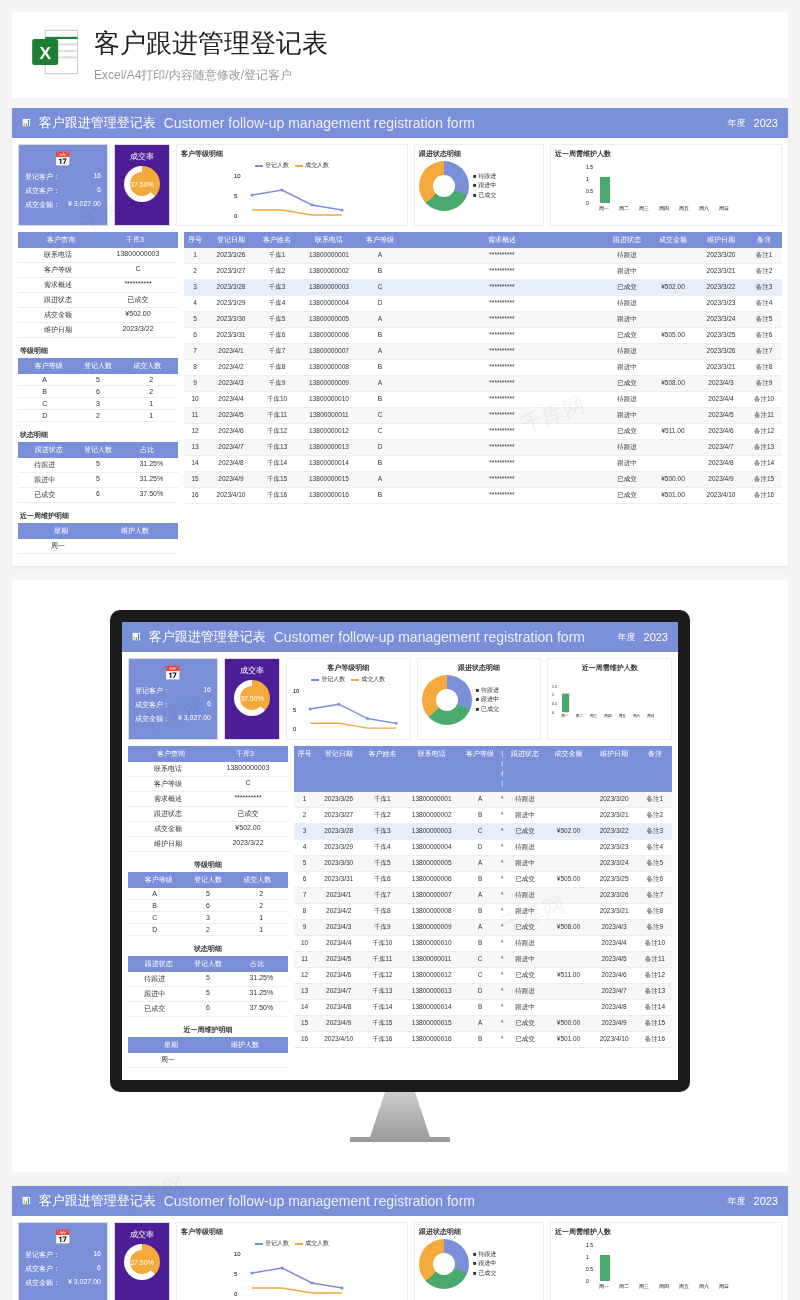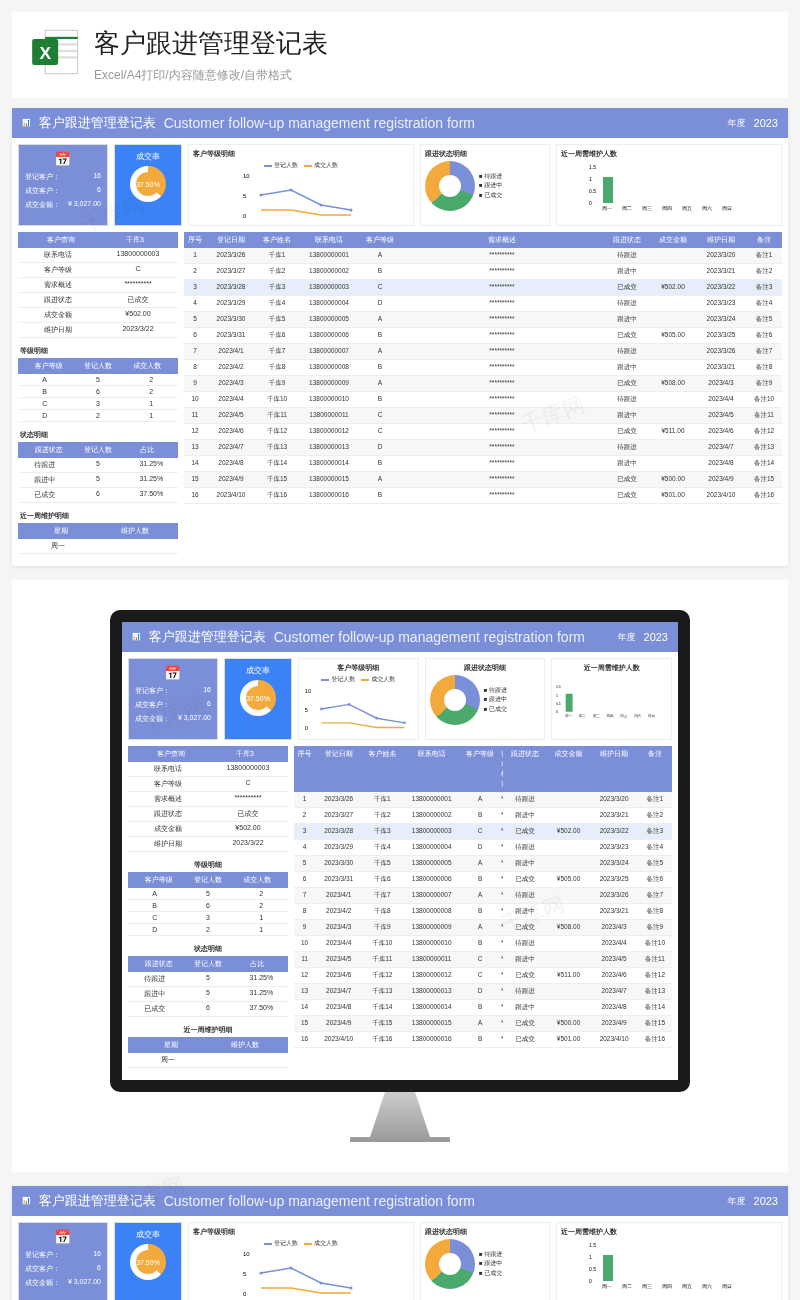--- a/index.html
+++ b/index.html
@@ -14,21 +14,21 @@
 .sheet{font-size:7px;width:100%}
 .header-bar{background:#7b8fd9;color:#fff;padding:6px 10px;display:flex;align-items:center;gap:8px}
 .header-bar .title{font-size:13px;font-weight:500}
 .header-bar .sub-en{font-size:14px;opacity:.85}
 .header-bar .spacer{flex:1}
 .header-bar .year-lbl{font-size:9px}
 .header-bar .year{font-size:11px;font-weight:500}
 .dash{display:flex;padding:6px;gap:6px}
 .stat-box{width:90px;border:1px solid #ddd;padding:6px;background:#fafbff}
 .stat-box.blue{background:#7b8fd9;color:#fff}
-.stat-box.orange{background:#3b82f6;color:#fff;text-align:center;width:68px}
+.stat-box.orange{background:#4c1d95;color:#fff;text-align:center;width:56px}
 .stat-row{display:flex;justify-content:space-between;padding:2px 0;font-size:7px}
 .donut-mini{width:36px;height:36px;border-radius:50%;background:conic-gradient(#f4a93c 0 37.5%, #fff 37.5% 100%);margin:4px auto;position:relative}
 .donut-mini::after{content:"";position:absolute;inset:6px;background:#f4a93c;border-radius:50%}
 .donut-mini span{position:absolute;inset:0;display:flex;align-items:center;justify-content:center;font-size:7px;z-index:1}
 .chart-box{flex:1;border:1px solid #eee;padding:4px;background:#fff;min-width:0}
 .chart-title{font-size:7px;font-weight:600;margin-bottom:2px}
 .legend{display:flex;gap:6px;font-size:6px;justify-content:center}
 .legend span{display:flex;align-items:center;gap:2px}
 .legend i{width:8px;height:2px;display:inline-block}
 svg.mini-chart{width:100%;height:50px}
@@ -66,21 +66,21 @@
           <rect x="14" y="10" width="30" height="2" fill="#1e7e34"></rect>
           <rect x="14" y="16" width="30" height="2" fill="#ddd"></rect>
           <rect x="14" y="22" width="30" height="2" fill="#ddd"></rect>
           <rect x="14" y="28" width="30" height="2" fill="#ddd"></rect>
           <rect x="2" y="12" width="24" height="24" rx="2" fill="#1e7e34"></rect>
           <text x="14" y="30" fill="#fff" font-size="16" text-anchor="middle" font-weight="bold">X</text>
         </svg>
   </div>
   <div class="hero-text">
     <h1>客户跟进管理登记表</h1>
-    <div class="sub">Excel/A4打印/内容随意修改/自带格式</div>
+    <div class="sub">Excel/A4打印/内容随意修改/登记客户</div>
   </div>
 </div>
 
 <div class="preview">
   <div class="sheet" id="sheet-main">
         <div class="header-bar">
     <span>📊</span>
     <span class="title">客户跟进管理登记表</span>
     <span class="sub-en">Customer follow-up management registration form</span>
     <span class="spacer"></span>

